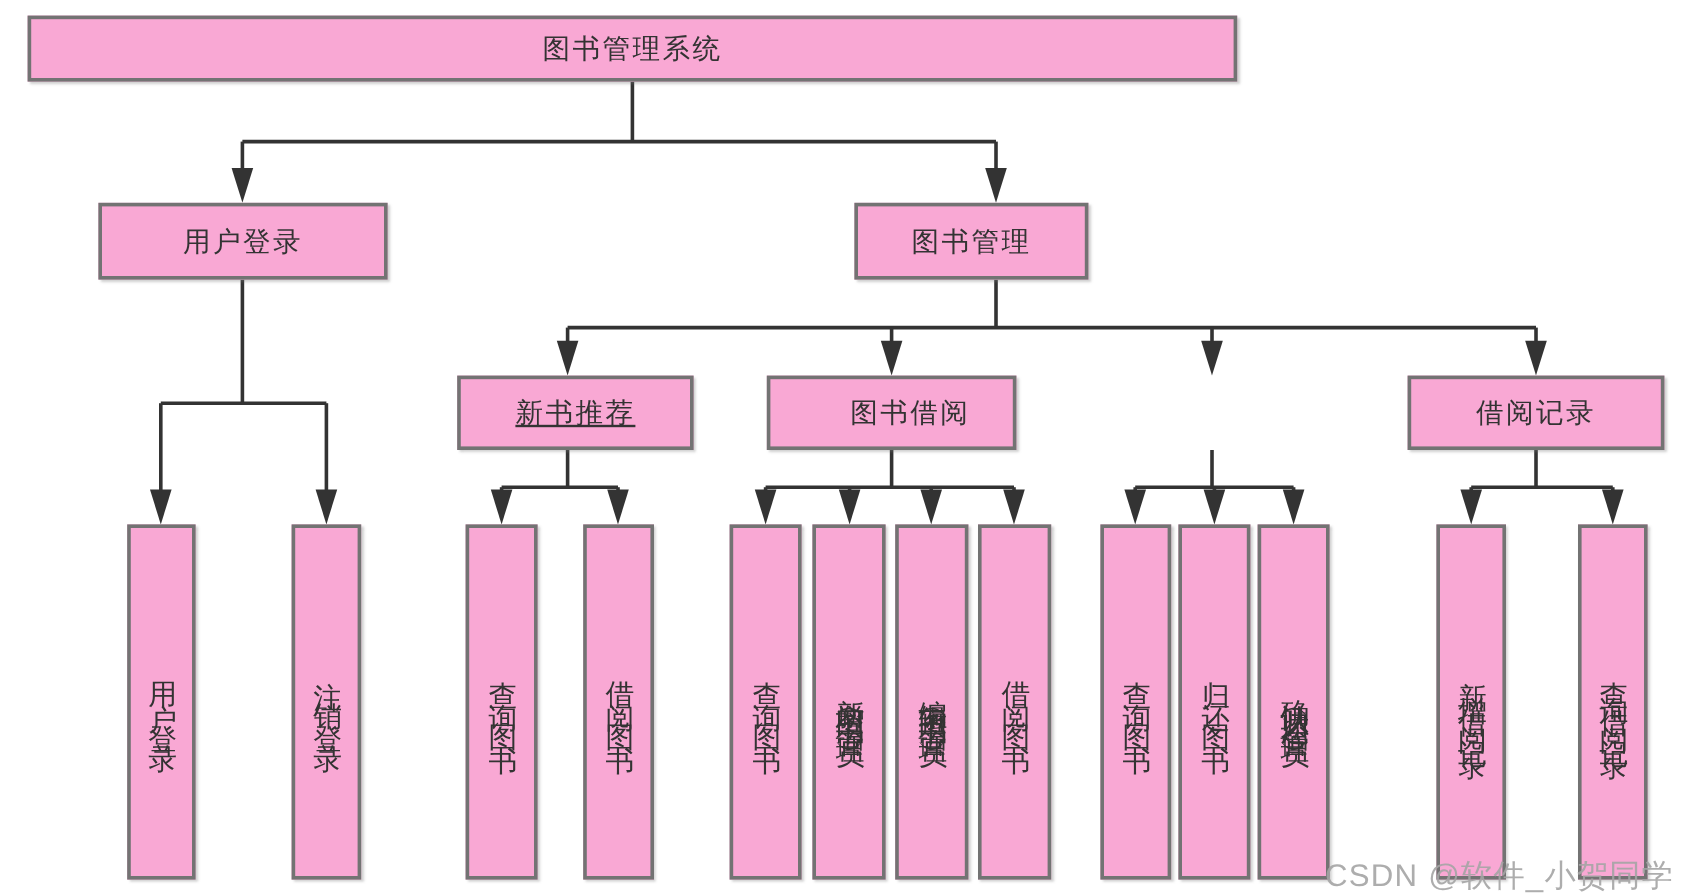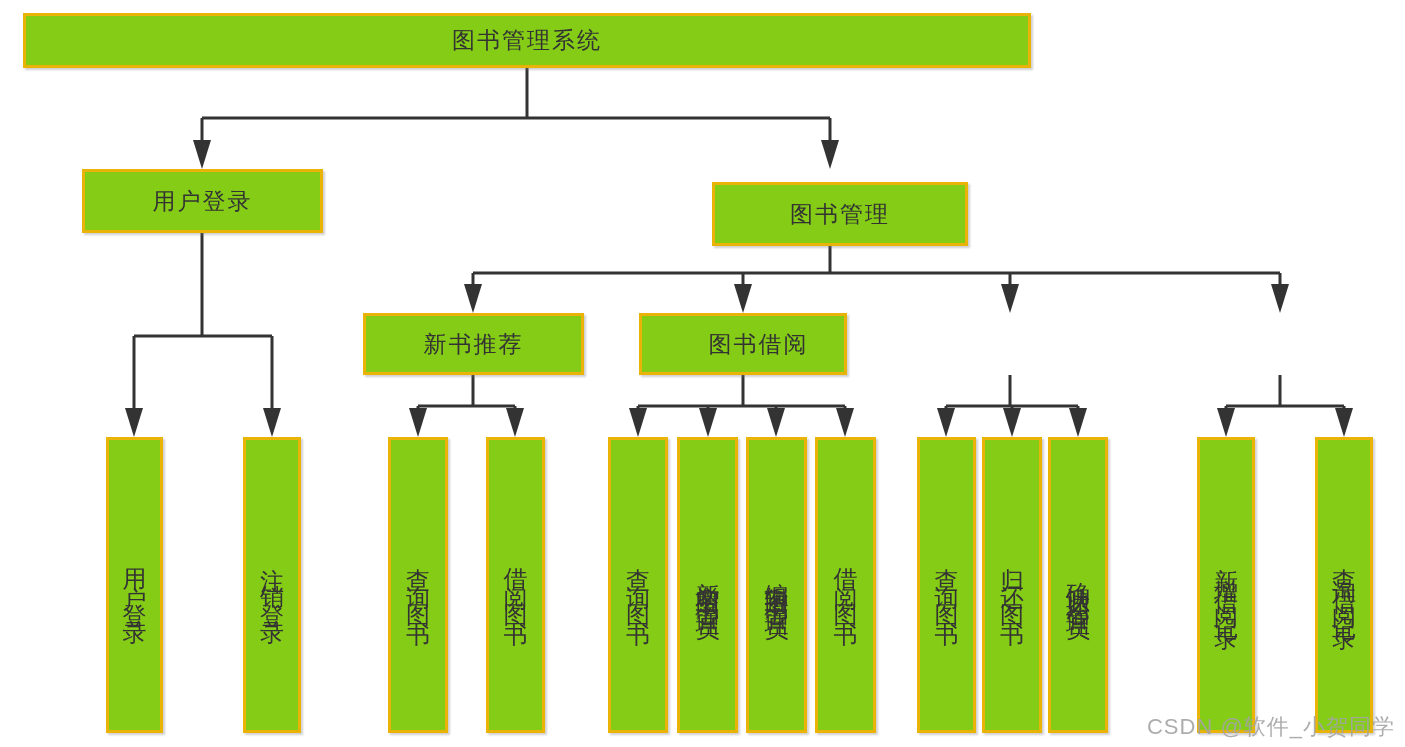--- a/index.html
+++ b/index.html
@@ -18,39 +18,39 @@
   .wires {
     position: absolute;
     left: 0; top: 0;
     width: 1405px;
     height: 747px;
     z-index: 1;
   }
   .node {
     position: absolute;
     box-sizing: border-box;
-    background: #84cc16;
-    border: 3px solid #eab308;
+    background: #f9a8d4;
+    border: 3px solid #737373;
     box-shadow: 2px 2px 2px rgba(120,120,120,0.35);
     display: flex;
     align-items: center;
     justify-content: center;
     color: #333333;
     z-index: 2;
   }
   .hnode {
     font-size: 23px;
     letter-spacing: 2px;
     white-space: nowrap;
   }
   .root   { left: 23px;   top: 13px;  width: 1008px; height: 55px; }
   .l2a    { left: 82px;   top: 169px; width: 241px;  height: 64px; }
-  .l2b    { left: 712px;  top: 182px; width: 256px;  height: 64px; }
+  .l2b    { left: 712px;  top: 169px; width: 195px;  height: 64px; }
   .l3     { top: 313px; height: 62px; }
-  .l3a    { left: 363px;  width: 221px; }
+  .l3a    { left: 381px;  width: 197px; text-decoration: underline; }
   .l3b    { left: 639px;  width: 208px; padding-left: 31px; }
   .l3c    { left: 903px;  width: 214px; }
   .l3d    { left: 1173px; width: 214px; }
   .leaf {
     top: 437px;
     height: 296px;
     writing-mode: vertical-rl;
     text-orientation: mixed;
     font-size: 24px;
     line-height: 1;
@@ -69,21 +69,21 @@
   .g3-4 { left: 815px;  width: 61px; }
   .g4-1 { left: 917px;  width: 59px; }
   .g4-2 { left: 982px;  width: 60px; }
   .g4-3 { left: 1048px; width: 60px; }
   .g5-1 { left: 1197px; width: 58px; }
   .g5-2 { left: 1315px; width: 58px; }
   .watermark {
     position: absolute;
     right: 10px;
     top: 712px;
-    font-size: 22px;
+    font-size: 26px;
     letter-spacing: 1px;
     color: rgba(164,164,164,0.9);
     z-index: 5;
     white-space: nowrap;
     text-align: right;
   }
 </style>
 </head>
 <body>
 
@@ -165,20 +165,23 @@
   <div class="node hnode l2b">
     <span>图书管理</span>
   </div>
 
   <div class="node hnode l3 l3a">
     <span>新书推荐</span>
   </div>
   <div class="node hnode l3 l3b">
     <span>图书借阅</span>
   </div>
+  <div class="node hnode l3 l3d">
+    <span>借阅记录</span>
+  </div>
 
   <div class="node leaf sp-lg g1-1">
     <span>用户登录</span>
   </div>
   <div class="node leaf sp-lg g1-2">
     <span>注销登录</span>
   </div>
 
   <div class="node leaf sp-lg g2-1">
     <span>查询图书</span>

